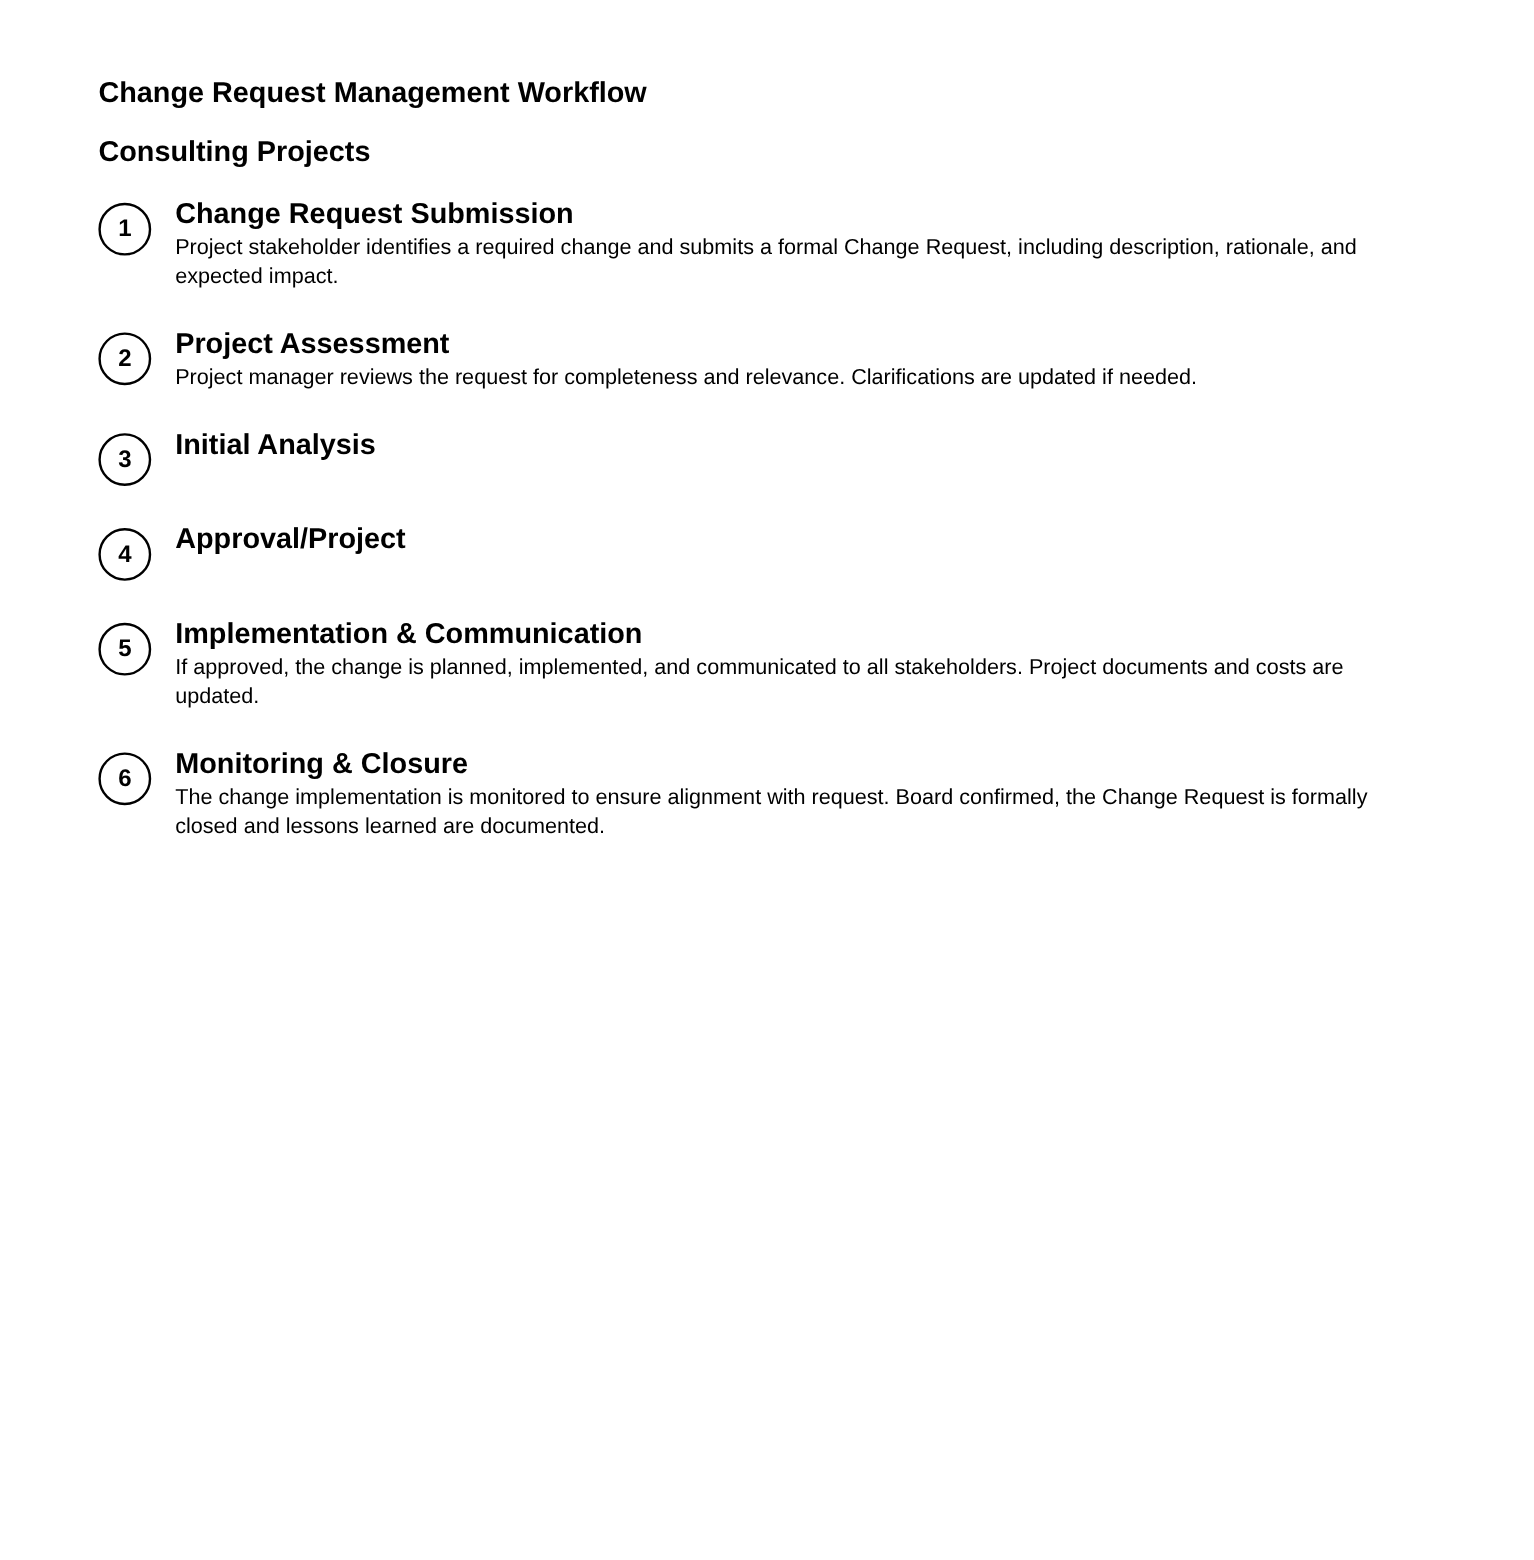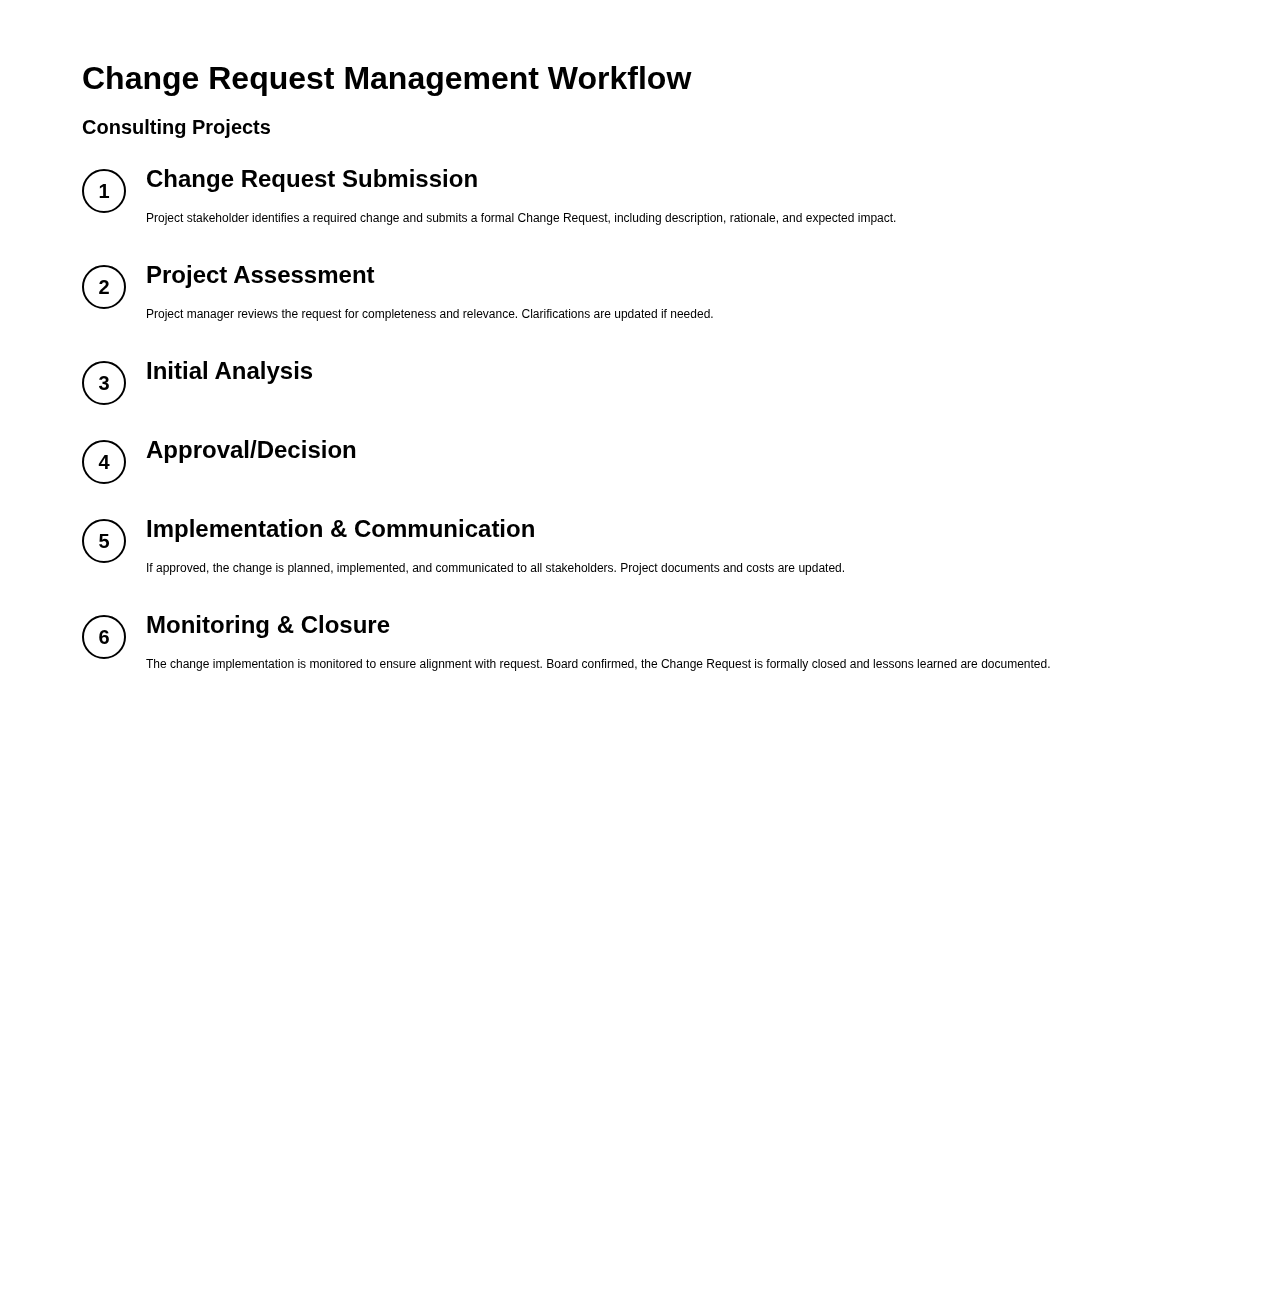--- a/index.html
+++ b/index.html
@@ -4,46 +4,46 @@
 <style>
   html, body { margin: 0; padding: 0; background: #ffffff; }
   body {
     width: 1278px; height: 1300px;
     font-family: "Liberation Sans", sans-serif;
     color: #000;
     position: relative;
   }
   .wrap { position: absolute; left: 82px; top: 58px; width: 1110px; }
   h1 {
-    margin: 0; font-size: 32px; font-weight: bold; line-height: 40px;
+    margin: 0; font-size: 24px; font-weight: bold; line-height: 40px;
     letter-spacing: 0px;
   }
   h2 {
-    margin: 14px 0 0 0; font-size: 20px; font-weight: bold; line-height: 30px;
+    margin: 14px 0 0 0; font-size: 24px; font-weight: bold; line-height: 30px;
   }
   .steps { margin-top: 26px; }
   .step {
     display: flex; align-items: flex-start;
     margin-bottom: 34px;
   }
   .step:last-child { margin-bottom: 0; }
   .circle {
     flex: 0 0 auto;
     width: 40px; height: 40px; border: 2px solid #000; border-radius: 50%;
     display: flex; align-items: center; justify-content: center;
     font-weight: bold; font-size: 20px;
     margin-top: 1px;
     margin-right: 20px;
   }
   .content { flex: 1 1 auto; }
   .title {
     font-weight: bold; font-size: 24px; line-height: 22px;
   }
   .desc {
-    font-size: 12px; line-height: 24px; margin-top: 16px;
+    font-size: 18px; line-height: 24px; margin-top: 4px;
   }
 </style>
 </head>
 <body>
 
 <div class="wrap">
   <h1>Change Request Management Workflow</h1>
   <h2>Consulting Projects</h2>
 
   <div class="steps">
@@ -66,21 +66,21 @@
     <div class="step">
       <div class="circle">3</div>
       <div class="content">
         <div class="title">Initial Analysis</div>
       </div>
     </div>
 
     <div class="step">
       <div class="circle">4</div>
       <div class="content">
-        <div class="title">Approval/Decision</div>
+        <div class="title">Approval/Project</div>
       </div>
     </div>
 
     <div class="step">
       <div class="circle">5</div>
       <div class="content">
         <div class="title">Implementation &amp; Communication</div>
         <div class="desc">If approved, the change is planned, implemented, and communicated to all stakeholders. Project documents and costs are updated.</div>
       </div>
     </div>

